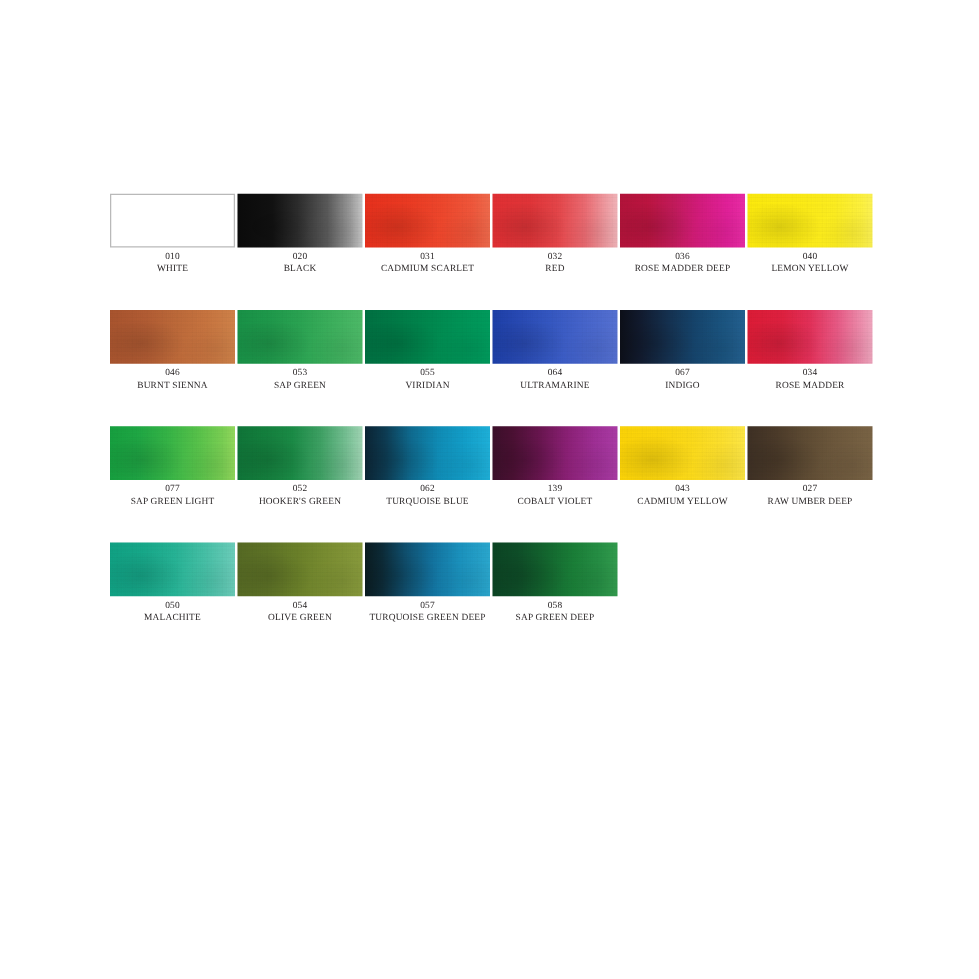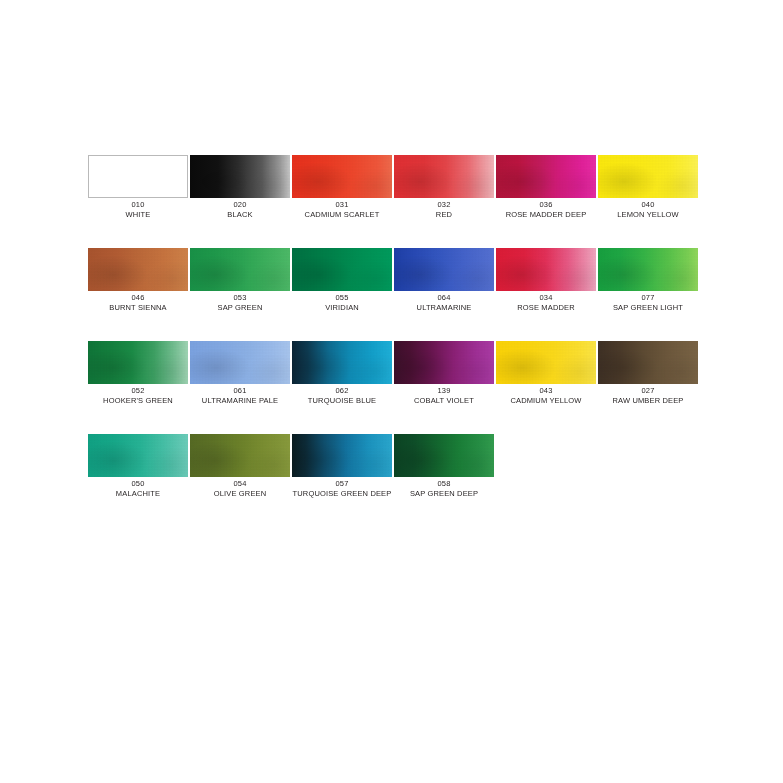--- a/index.html
+++ b/index.html
@@ -12,20 +12,21 @@
     height: 783px;
     font-family: "Liberation Sans", sans-serif;
     -webkit-font-smoothing: antialiased;
   }
   #chart {
     position: relative;
     width: 783px;
     height: 566px;
     background: #ffffff;
     overflow: hidden;
+    font-family: Liberation Serif, serif;
   }
   .swatch-grid {
     position: absolute;
     left: 88px;
     top: 155px;
     width: 604px;
     display: grid;
     grid-template-columns: repeat(6, 100px);
     column-gap: 2px;
     row-gap: 0px;
@@ -184,20 +185,30 @@
         <div class="swatch-chip" style="background: linear-gradient(90deg, rgb(29, 63, 168) 0%, rgb(39, 73, 181) 20%, rgb(52, 87, 194) 45%, rgb(68, 99, 203) 70%, rgb(85, 113, 211) 100%);">
           <span class="wash"></span>
           <span class="grain"></span>
         </div>
         <div class="swatch-labels">
           <div class="swatch-code">064</div>
           <div class="swatch-name">ULTRAMARINE</div>
         </div>
       </div>
       <div class="swatch-cell">
+        <div class="swatch-chip" style="background: linear-gradient(90deg, rgb(12, 15, 24) 0%, rgb(17, 26, 46) 16%, rgb(20, 48, 79) 38%, rgb(21, 68, 108) 60%, rgb(26, 84, 128) 82%, rgb(35, 96, 144) 100%);">
+          <span class="wash"></span>
+          <span class="grain"></span>
+        </div>
+        <div class="swatch-labels">
+          <div class="swatch-code">067</div>
+          <div class="swatch-name">INDIGO</div>
+        </div>
+      </div>
+      <div class="swatch-cell">
         <div class="swatch-chip" style="background: linear-gradient(90deg, rgb(221, 27, 54) 0%, rgb(224, 32, 63) 28%, rgb(228, 48, 89) 50%, rgb(233, 90, 134) 72%, rgb(238, 139, 171) 90%, rgb(241, 168, 192) 100%);">
           <span class="wash"></span>
           <span class="grain"></span>
         </div>
         <div class="swatch-labels">
           <div class="swatch-code">034</div>
           <div class="swatch-name">ROSE MADDER</div>
         </div>
       </div>
       <div class="swatch-cell">
@@ -211,30 +222,20 @@
         </div>
       </div>
       <div class="swatch-cell">
         <div class="swatch-chip" style="background: linear-gradient(90deg, rgb(15, 117, 56) 0%, rgb(19, 128, 61) 22%, rgb(26, 140, 70) 44%, rgb(61, 161, 99) 66%, rgb(115, 191, 145) 86%, rgb(161, 214, 181) 100%);">
           <span class="wash"></span>
           <span class="grain"></span>
         </div>
         <div class="swatch-labels">
           <div class="swatch-code">052</div>
           <div class="swatch-name">HOOKER'S GREEN</div>
-        </div>
-      </div>
-      <div class="swatch-cell">
-        <div class="swatch-chip" style="background: linear-gradient(90deg, rgb(123, 163, 226) 0%, rgb(131, 169, 228) 30%, rgb(141, 178, 231) 58%, rgb(155, 188, 236) 82%, rgb(168, 198, 239) 100%);">
-          <span class="wash"></span>
-          <span class="grain"></span>
-        </div>
-        <div class="swatch-labels">
-          <div class="swatch-code">061</div>
-          <div class="swatch-name">ULTRAMARINE PALE</div>
         </div>
       </div>
       <div class="swatch-cell">
         <div class="swatch-chip" style="background: linear-gradient(90deg, rgb(11, 36, 52) 0%, rgb(13, 59, 82) 16%, rgb(14, 106, 143) 36%, rgb(15, 140, 182) 58%, rgb(18, 160, 203) 80%, rgb(30, 177, 218) 100%);">
           <span class="wash"></span>
           <span class="grain"></span>
         </div>
         <div class="swatch-labels">
           <div class="swatch-code">062</div>
           <div class="swatch-name">TURQUOISE BLUE</div>

